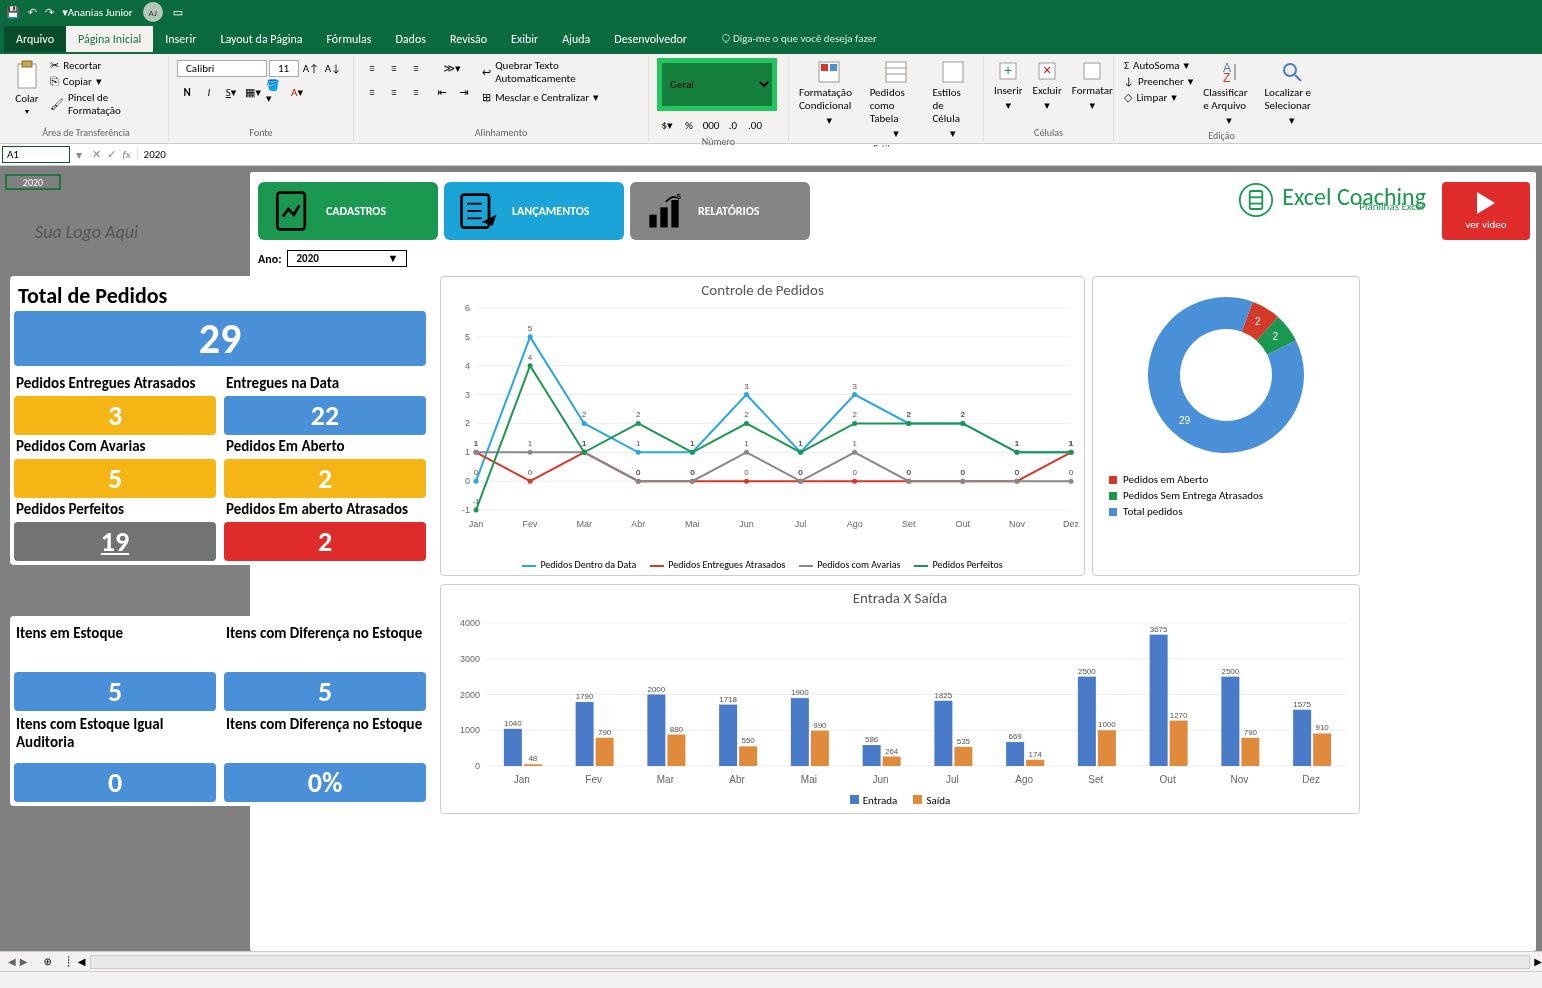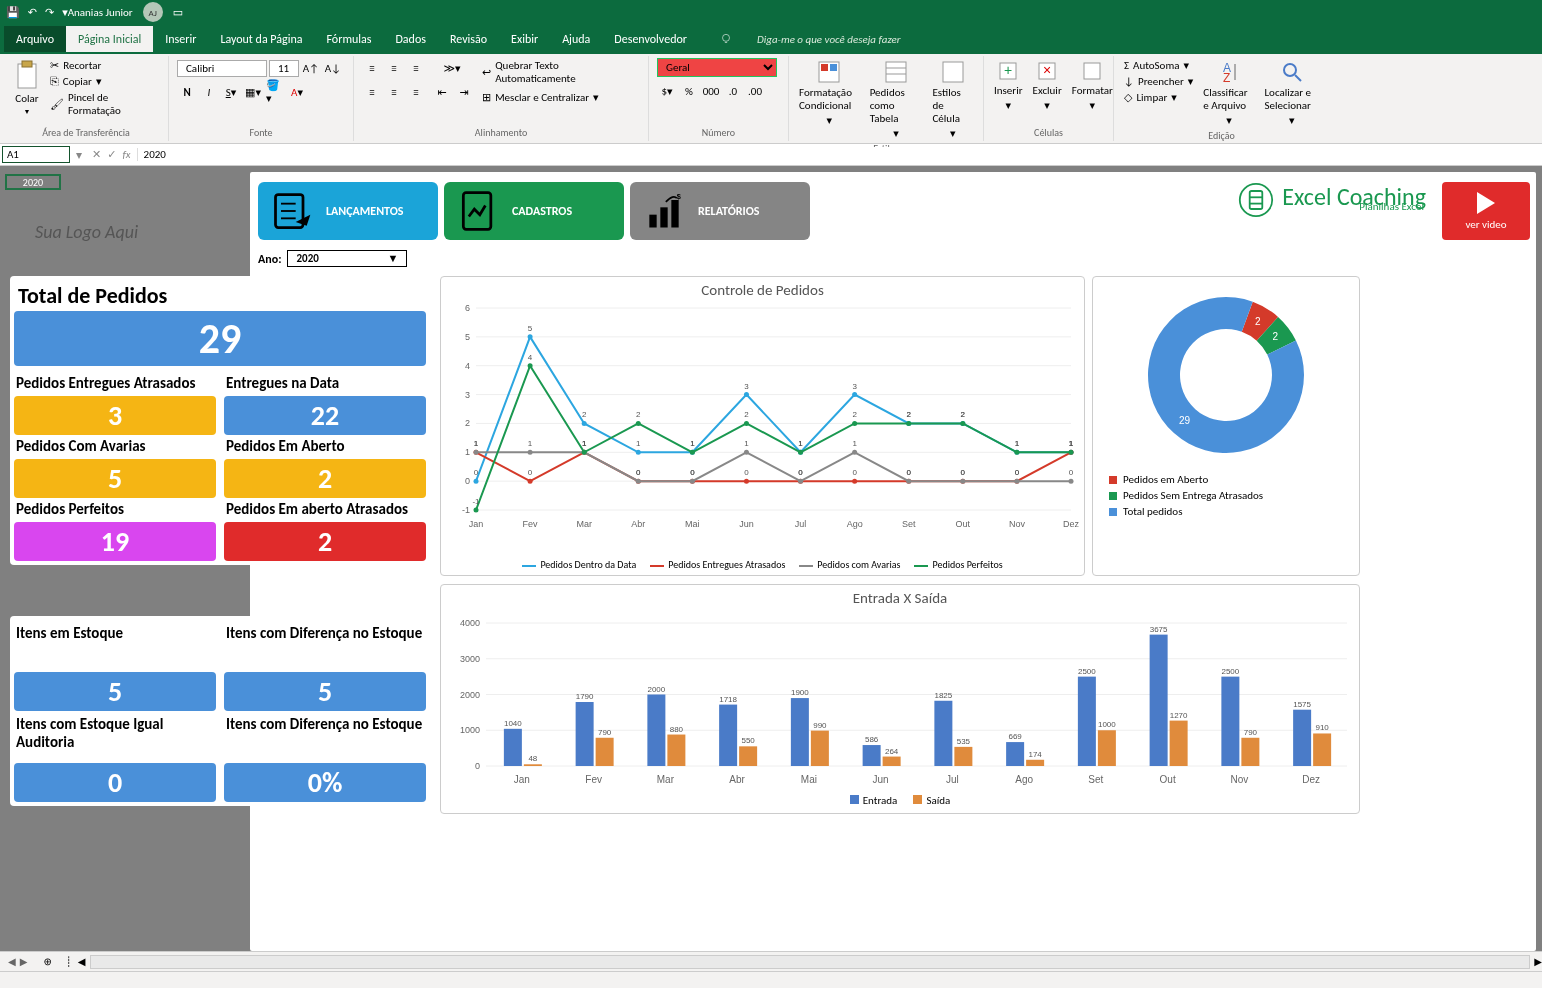--- a/index.html
+++ b/index.html
@@ -10,36 +10,36 @@
 .titlebar .left-icons { display: flex; gap: 8px; align-items: center; }
 .titlebar .title-text { flex: 1; text-align: center; }
 .titlebar .right-area { display: flex; align-items: center; gap: 10px; }
 .titlebar .avatar { width: 20px; height: 20px; border-radius: 50%; background: #b5c7b8; color: #333; display: flex; align-items: center; justify-content: center; font-size: 9px; }
 
 
 .ribbon-tabs { background: #0c6b3e; height: 30px; display: flex; align-items: center; padding-left: 4px; color: #fff; font-size: 12px; gap: 0; }
 .ribbon-tabs .tab { padding: 6px 12px; cursor: pointer; }
 .ribbon-tabs .tab.active { background: #f3f2f1; color: #217346; }
 .ribbon-tabs .tab.file { background: #094c2b; }
-.ribbon-tabs .tell-me { margin-left: 20px; display: flex; align-items: center; gap: 24px; font-size: 11px; color: #d8e8d9; font-style: italic; }
+.ribbon-tabs .tell-me { margin-left: 20px; display: flex; gap: 0; font-size: 11px; color: #d8e8d9; }
 .bulb { width: 14px; height: 14px; }
 
 
 .ribbon { background: #f3f2f1; height: 90px; border-bottom: 1px solid #ccc; display: flex; padding: 2px 4px; }
 .ribbon-group { border-right: 1px solid #ddd; padding: 2px 8px; display: flex; flex-direction: column; justify-content: space-between; }
 .ribbon-group-label { text-align: center; font-size: 10px; color: #666; }
 .ribbon-group-content { display: flex; gap: 6px; align-items: flex-start; flex: 1; }
 .big-btn { display: flex; flex-direction: column; align-items: center; gap: 2px; cursor: pointer; padding: 2px; font-size: 11px; }
 .clip-col { display: flex; flex-direction: column; gap: 1px; font-size: 11px; }
 .clip-row { display: flex; align-items: center; gap: 4px; cursor: pointer; padding: 1px 2px; }
 .font-row { display: flex; gap: 2px; align-items: center; }
 .font-select { border: 1px solid #aaa; background: #fff; font-size: 11px; padding: 1px 8px; }
 .sq-btn { border: 1px solid transparent; width: 20px; height: 20px; display: flex; align-items: center; justify-content: center; cursor: pointer; font-size: 11px; }
 .align-grid { display: grid; grid-template-columns: repeat(3, 20px); gap: 2px; }
-.num-select { border: 1px solid #22c55e; background: #ef4444; font-size: 11px; padding: 1px 4px; width: 120px; }
+.num-select { border: 5px solid #22c55e; background: #15803d; font-size: 11px; padding: 14px 4px; width: 120px; }
 .editing-col { display: flex; flex-direction: column; gap: 1px; font-size: 11px; }
 
 
 .formula-bar { height: 22px; border-bottom: 1px solid #ccc; display: flex; align-items: center; background: #fff; }
 .name-box { width: 68px; border: 1px solid #14532d; padding: 1px 4px; font-size: 11px; margin: 0 2px; }
 .fx-btns { display: flex; align-items: center; gap: 6px; padding: 0 6px; border-right: 1px solid #ddd; color: #888; font-size: 11px; }
 .fx-input { flex: 1; border: none; padding: 1px 6px; font-size: 11px; }
 
 
 .sheet-area { height: 785px; background: #808080; padding: 0; position: relative; overflow: hidden; }
@@ -64,21 +64,21 @@
 
 .kpi-area { position: absolute; left: 10px; top: 110px; width: 420px; }
 .kpi-title { font-size: 22px; font-weight: bold; color: #000; margin: 2px 4px; }
 .kpi-big { background: #4a90d9; color: #fff; font-size: 42px; font-weight: bold; text-align: center; border-radius: 4px; padding: 2px; margin-bottom: 6px; }
 .kpi-row { display: flex; gap: 8px; }
 .kpi-card { flex: 1; }
 .kpi-label { font-size: 15px; font-weight: bold; color: #000; margin: 2px 2px; min-height: 20px; }
 .kpi-val { color: #fff; font-size: 28px; font-weight: bold; text-align: center; border-radius: 4px; padding: 2px; }
 .c-blue { background: #4a90d9; }
 .c-orange { background: #f5b514; }
-.c-green { background: #d946ef; }
+.c-green { background: #737373; text-decoration: underline; }
 .c-red { background: #e02b2b; }
 .kpi-area2 { position: absolute; left: 10px; top: 450px; width: 420px; }
 .kpi-label2 { font-size: 15px; font-weight: bold; color: #000; margin: 4px 2px; min-height: 44px; }
 
 
 .chart-box { position: absolute; background: #fff; border: 1px solid #ccc; border-radius: 4px; }
 .chart1 { left: 440px; top: 110px; width: 645px; height: 300px; }
 .chart-title { text-align: center; font-size: 15px; color: #555; padding: 4px; }
 .chart2 { left: 1092px; top: 110px; width: 268px; height: 300px; }
 .chart3 { left: 440px; top: 418px; width: 920px; height: 230px; }
@@ -300,36 +300,36 @@
   </div>
   <input class="fx-input" value="2020" style="">
 </div>
 
 <div class="sheet-area">
   <div class="year-cell">2020</div>
   <div class="logo-box">Sua Logo Aqui</div>
 
   <div class="white-area">
     <div class="nav-btns">
+      <div class="nav-btn green">
+        <svg viewBox="0 0 48 48">
+            <rect x="8" y="4" width="30" height="40" rx="3" fill="none" stroke="#000" stroke-width="3"></rect>
+            <polyline points="14,30 20,22 26,28 32,18" fill="none" stroke="#000" stroke-width="3"></polyline>
+          </svg>
+        <span>CADASTROS</span>
+      </div>
       <div class="nav-btn blue">
         <svg viewBox="0 0 48 48">
             <rect x="6" y="6" width="30" height="36" rx="3" fill="none" stroke="#000" stroke-width="3"></rect>
             <line x1="12" y1="16" x2="28" y2="16" stroke="#000" stroke-width="2"></line>
             <line x1="12" y1="24" x2="28" y2="24" stroke="#000" stroke-width="2"></line>
             <line x1="12" y1="32" x2="28" y2="32" stroke="#000" stroke-width="2"></line>
             <path d="M28 36 L44 28 L40 40 Z" fill="#000"></path>
           </svg>
         <span>LANÇAMENTOS</span>
-      </div>
-      <div class="nav-btn green">
-        <svg viewBox="0 0 48 48">
-            <rect x="8" y="4" width="30" height="40" rx="3" fill="none" stroke="#000" stroke-width="3"></rect>
-            <polyline points="14,30 20,22 26,28 32,18" fill="none" stroke="#000" stroke-width="3"></polyline>
-          </svg>
-        <span>CADASTROS</span>
       </div>
       <div class="nav-btn gray">
         <svg viewBox="0 0 48 48">
             <rect x="8" y="28" width="8" height="14" fill="#000"></rect>
             <rect x="20" y="20" width="8" height="22" fill="#000"></rect>
             <rect x="32" y="12" width="8" height="30" fill="#000"></rect>
             <circle cx="40" cy="8" r="5" fill="none" stroke="#000an" stroke-width="2"></circle>
             <text x="40" y="11" text-anchor="middle" font-size="8">$</text>
             <path d="M26 14 Q34 6 38 10" fill="none" stroke="#000" stroke-width="2"></path>
           </svg>

